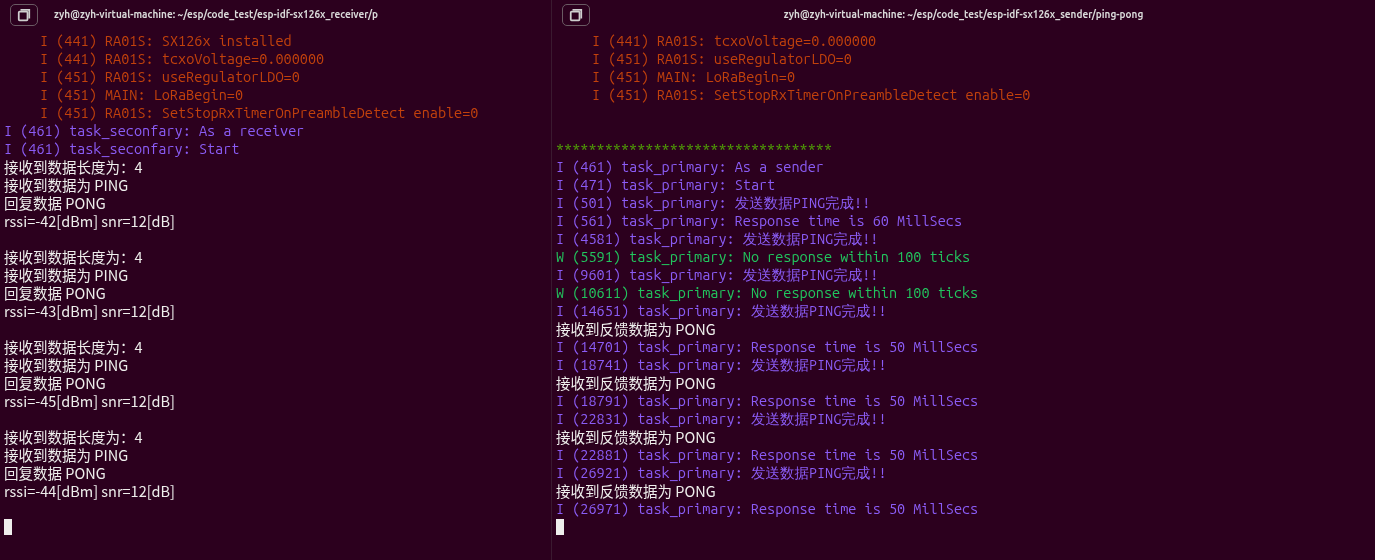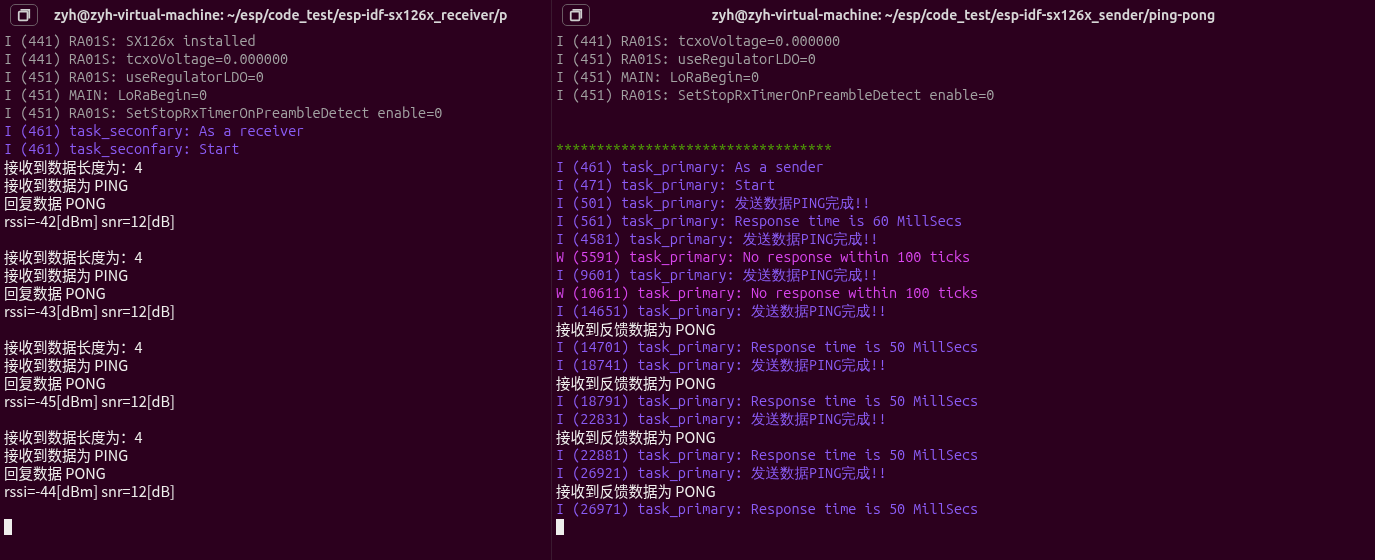--- a/index.html
+++ b/index.html
@@ -21,21 +21,21 @@
   }
   .pane.left  { width: 552px; border-right: 1px solid #3a1a30; }
   .pane.right { width: 823px; }
   .titlebar {
     height: 30px;
     background: #2c001e;
     display: flex;
     align-items: center;
     color: #d8d8d8;
     font-family: "Ubuntu", sans-serif;
-    font-size: 14px;
+    font-size: 10px;
     font-weight: 600;
     position: relative;
   }
   .pane.left  .titlebar { justify-content: flex-start; padding-left: 54px; }
   .pane.right .titlebar { justify-content: center; }
   .newtab {
     position: absolute;
     left: 10px;
     top: 4px;
     width: 28px;
@@ -46,24 +46,24 @@
     align-items: center;
     justify-content: center;
     color: #cfcfcf;
   }
   .newtab svg { width: 14px; height: 14px; stroke: #cfcfcf; stroke-width: 2; fill: none; }
   .term {
     padding: 2px 4px 4px 4px;
     white-space: pre;
   }
   .ln { height: 18px; }
-  .g { color: #a3a3a3; }   
+  .g { color: #c2410c; margin-left: 36px; }   
   .m { color: #8b5cf6; }   
   .w { color: #eeeeec; font-family: "Noto Sans CJK SC", "Ubuntu Mono", monospace; }
-  .y { color: #d946ef; }   
+  .y { color: #22c55e; }   
   .stars { color: #4e9a06; letter-spacing: 0; }
   .cursor {
     display: inline-block;
     width: 8px;
     height: 16px;
     background: #eeeeec;
     vertical-align: text-bottom;
   }
   .titletxt {
     overflow: hidden;

